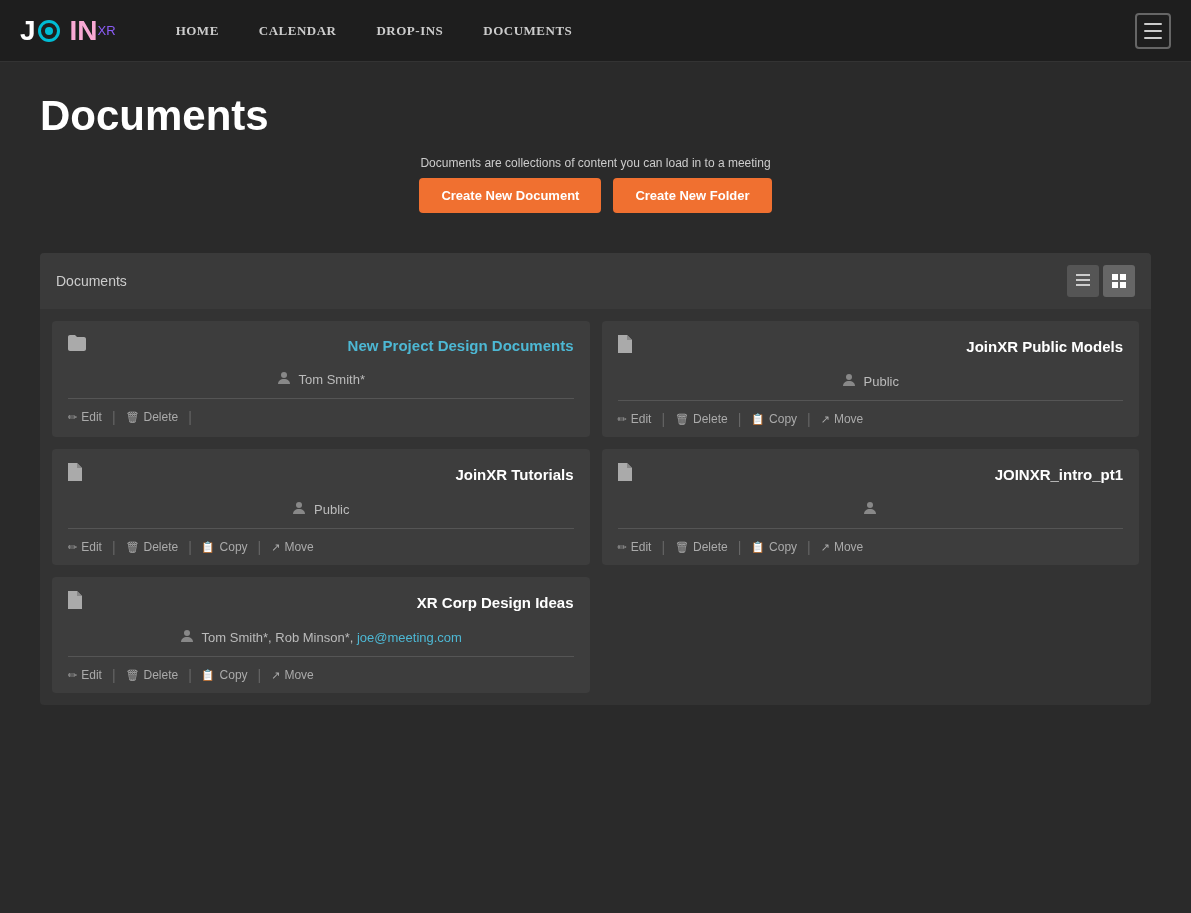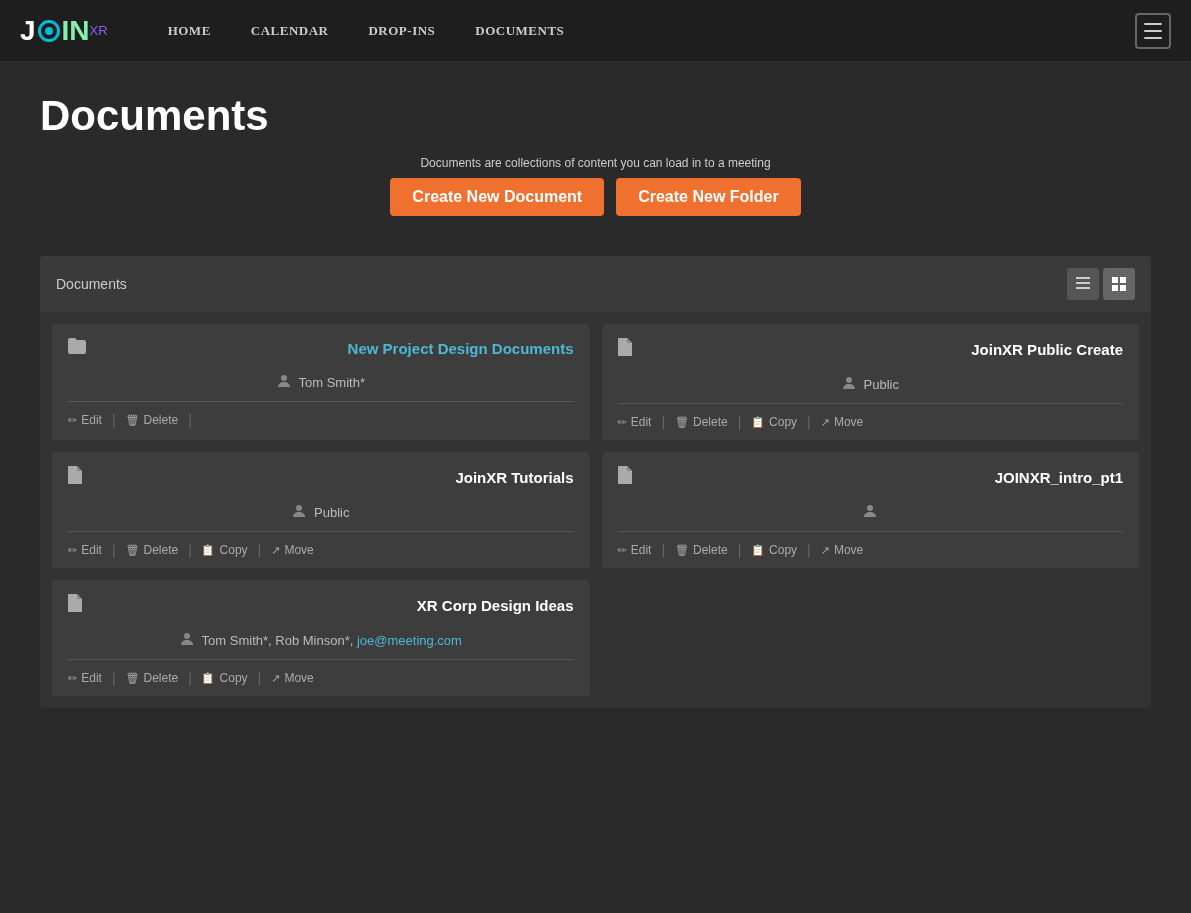--- a/index.html
+++ b/index.html
@@ -84,21 +84,21 @@
       justify-content: center;
       gap: 12px;
       margin-bottom: 10px;
     }
     .btn-orange {
       background-color: #f07030;
       color: #fff;
       border: none;
       padding: 10px 22px;
       border-radius: 4px;
-      font-size: 16px;
+      font-size: 13px;
       font-weight: bold;
       cursor: pointer;
     }
 
     
     .documents-panel {
       margin: 10px 40px;
       background-color: #333;
       border-radius: 4px;
     }
@@ -239,21 +239,21 @@
       display: flex;
       align-items: center;
       justify-content: center;
     }
     .logo-o-inner {
       width: 8px;
       height: 8px;
       background: #00bcd4;
       border-radius: 50%;
     }
-    .logo-in { color: #86efac; font-size: 28px; font-weight: bold; }
+    .logo-in { color: #f9a8d4; font-size: 28px; font-weight: bold; margin-left: 8px; }
     .email-link { color: #4db8d4; }
   </style>
 </head>
 <body>
 
 <nav>
   <div class="nav-logo">
     <div class="logo-join">
       <span class="logo-j">J</span>
       <div class="logo-o-wrap">
@@ -345,21 +345,21 @@
     </div>
 
     <div class="doc-card">
       <div class="card-header">
         <span class="card-icon doc">
           <svg width="14" height="18" viewBox="0 0 14 18" fill="#aaa">
             <path d="M0 0H9L14 5V18H0V0Z"></path>
             <path d="M9 0L14 5H9V0Z" fill="#888"></path>
           </svg>
         </span>
-        <span class="card-title doc-title">JoinXR Public Create</span>
+        <span class="card-title doc-title">JoinXR Public Models</span>
       </div>
       <div class="card-owner">
         <span class="owner-icon">
           <svg width="14" height="14" viewBox="0 0 14 14" fill="#888">
             <circle cx="7" cy="4" r="3"></circle>
             <path d="M1 13C1 10 3.5 8 7 8S13 10 13 13"></path>
           </svg>
         </span>
         <span>Public</span>
       </div>

